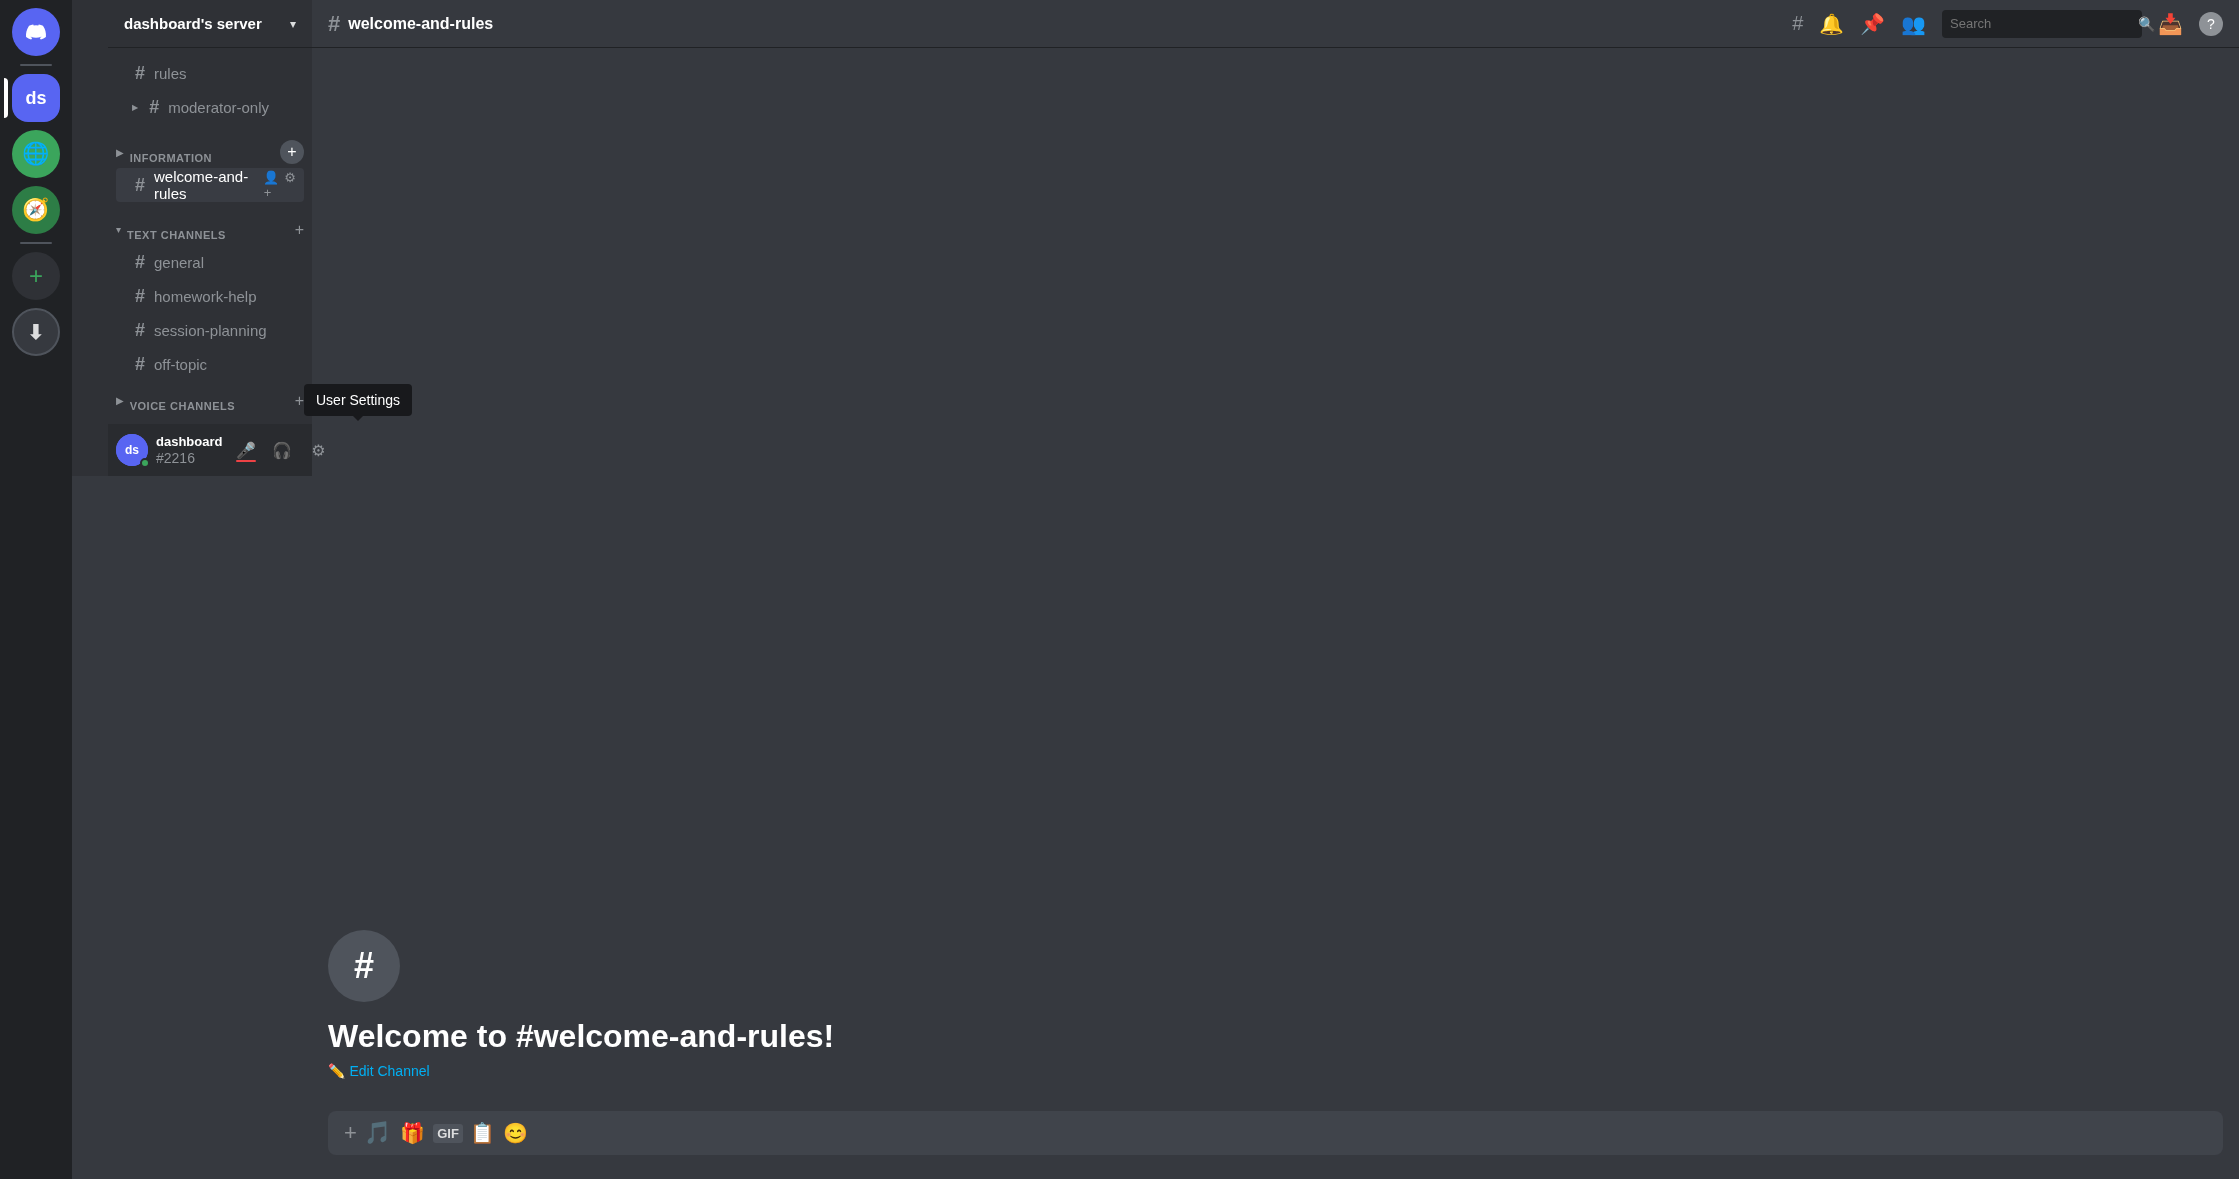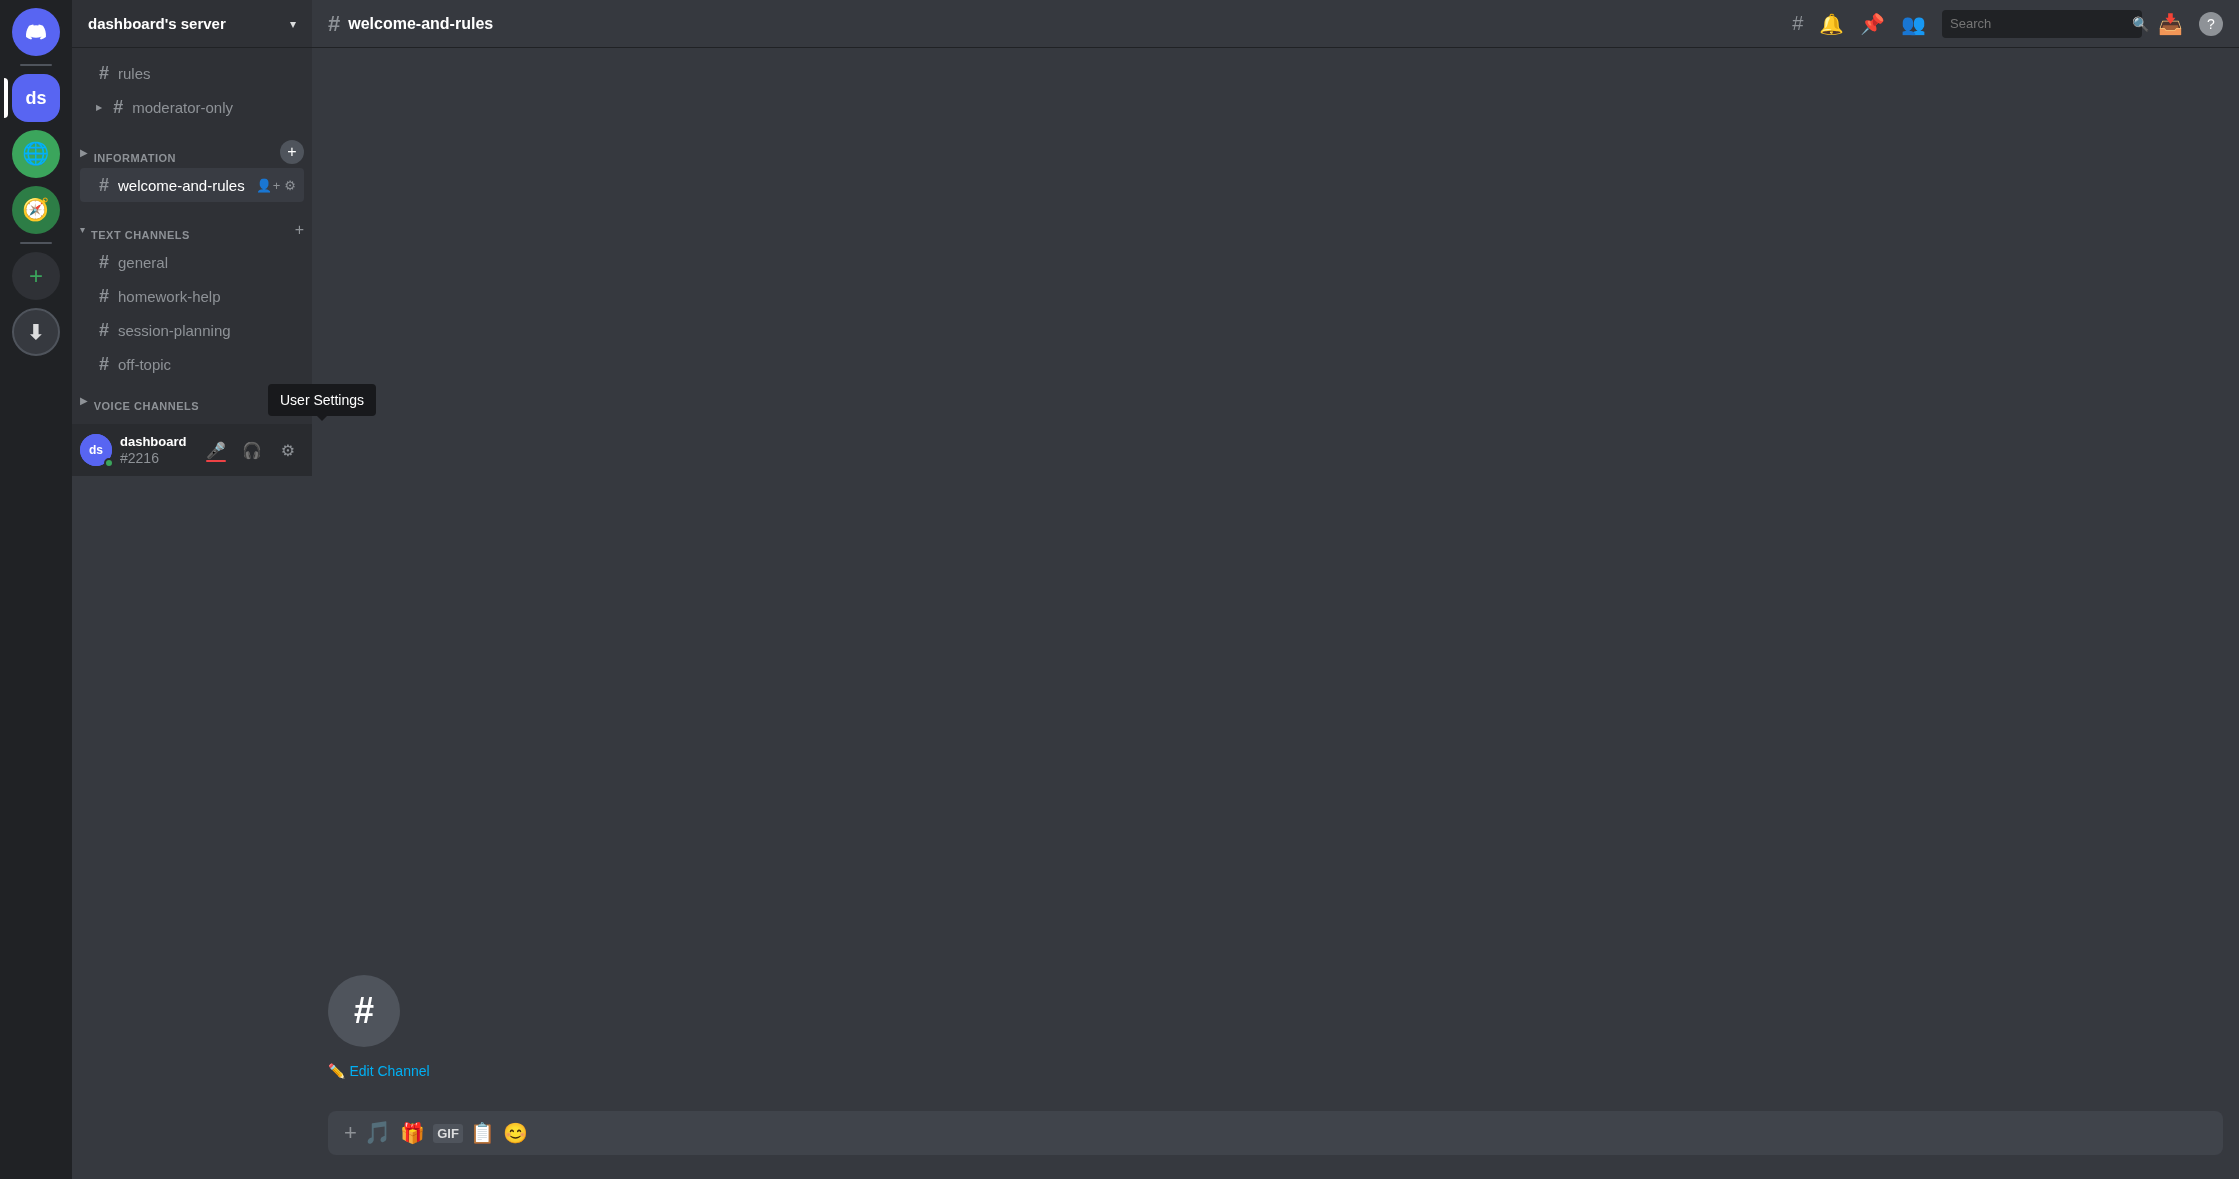--- a/index.html
+++ b/index.html
@@ -79,20 +79,21 @@
       border-radius: 0 4px 4px 0;
     }
 
     
     .channel-sidebar {
       width: 240px;
       background: #2f3136;
       display: flex;
       flex-direction: column;
       flex-shrink: 0;
+      padding-left: 36px;
     }
     .server-header {
       height: 48px;
       padding: 0 16px;
       display: flex;
       align-items: center;
       justify-content: space-between;
       border-bottom: 1px solid #202225;
       cursor: pointer;
       flex-shrink: 0;
@@ -288,21 +289,21 @@
       font-size: 20px;
     }
     .search-bar {
       width: 200px;
       height: 28px;
       background: #202225;
       border-radius: 4px;
       display: flex;
       align-items: center;
       padding: 0 8px;
-      gap: 6px;
+      gap: 12px;
     }
     .search-input {
       background: none;
       border: none;
       outline: none;
       color: #8e9297;
       font-size: 13px;
       flex: 1;
     }
     .search-icon-sm {
@@ -609,20 +610,21 @@
         <span class="search-icon-sm">🔍</span>
       </div>
       <span class="header-icon" title="Inbox">📥</span>
       <span class="header-icon" style="width:24px;height:24px;background:#8e9297;border-radius:50%;display:flex;align-items:center;justify-content:center;color:#fff;font-size:14px;">?</span>
     </div>
   </div>
 
   <div class="messages-area">
     <div class="channel-welcome">
       <div class="welcome-icon">#</div>
+      <div class="welcome-title">Welcome to #welcome-and-rules!</div>
       <div class="edit-channel-link">
         <span>✏️</span>
         <span>Edit Channel</span>
       </div>
     </div>
   </div>
 
   <div class="message-input-area">
     <div class="message-input-box">
       <span class="message-input-add">+</span>

